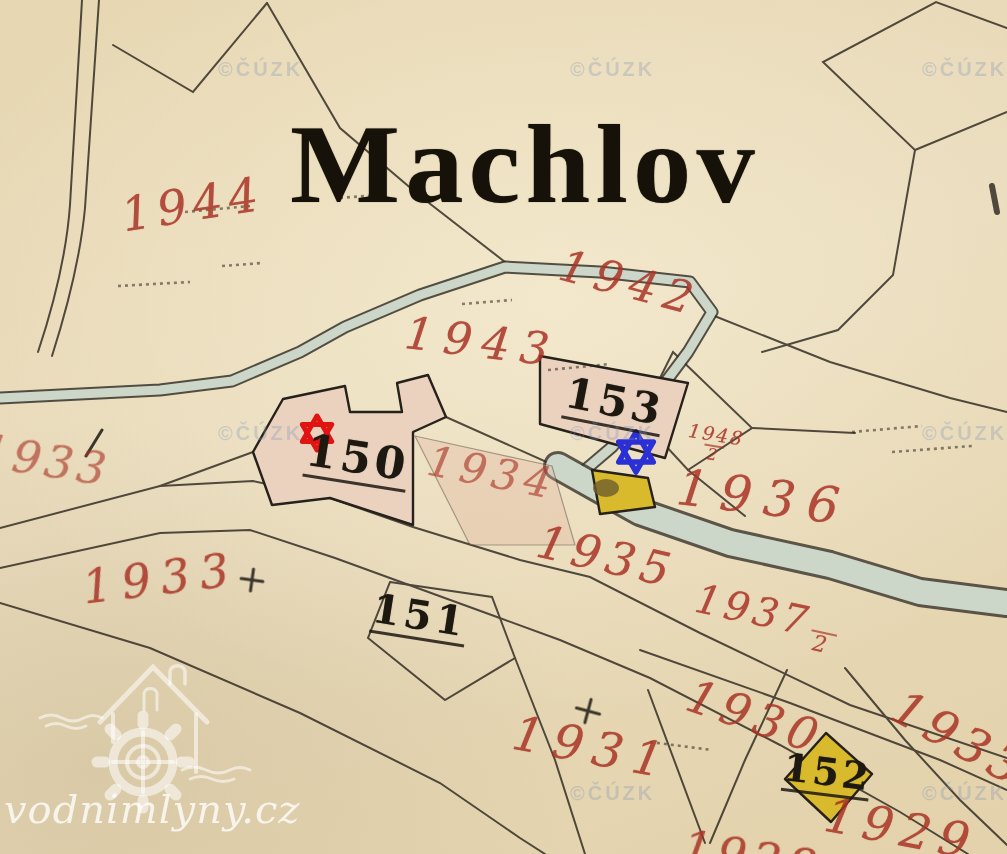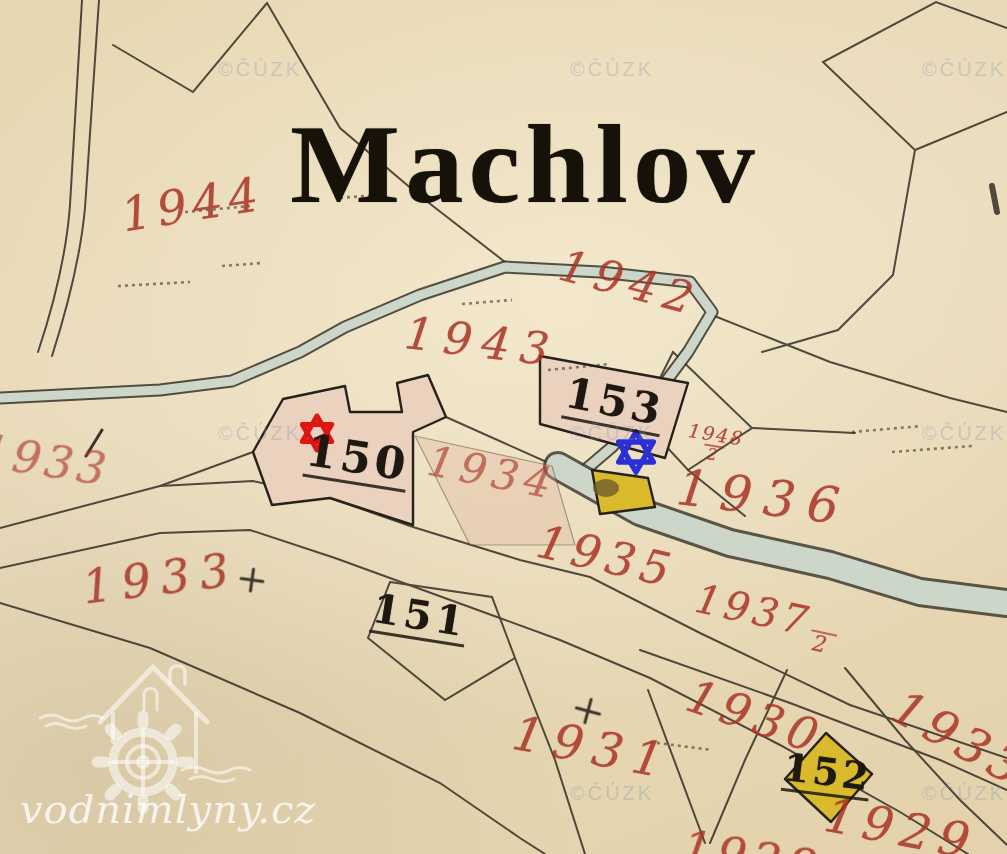--- a/index.html
+++ b/index.html
@@ -25,25 +25,25 @@
     font-family:"DejaVu Serif", serif;
     transform-origin:left top; line-height:1;
   }
   .red{ color:#a93326; opacity:.85; text-shadow:0 0 1px rgba(169,51,38,.55); font-style:italic;}
   .red.faded{opacity:.62;}
   .blk{ color:#1d1810; font-weight:bold; text-shadow:0 0 1px rgba(20,16,8,.5);
         border-bottom:3px solid rgba(29,24,16,.85); padding-bottom:2px;}
   .frac{display:inline-flex; flex-direction:column; align-items:center; vertical-align:top;}
   .frac .den{border-top:2px solid rgba(169,51,38,.8); padding:0 4px; margin-top:1px;}
   .cuzk{
-    position:absolute; font-family:"Liberation Sans", sans-serif; font-weight:normal;
+    position:absolute; font-family:"Liberation Sans", sans-serif; font-weight:bold;
     font-size:20px; letter-spacing:3px; color:#7d93b5; opacity:.30; white-space:nowrap;text-align:right;
   }
   .site-wm{
-    position:absolute; left:20px; top:786px;
+    position:absolute; left:4px; top:786px;
     font-family:"DejaVu Serif", serif; font-style:italic;
     font-size:40px; letter-spacing:1px; color:rgba(255,255,255,.78);
     white-space:nowrap;
   }
 </style>
 </head>
 <body>
 
 <div class="map-stage">
 

